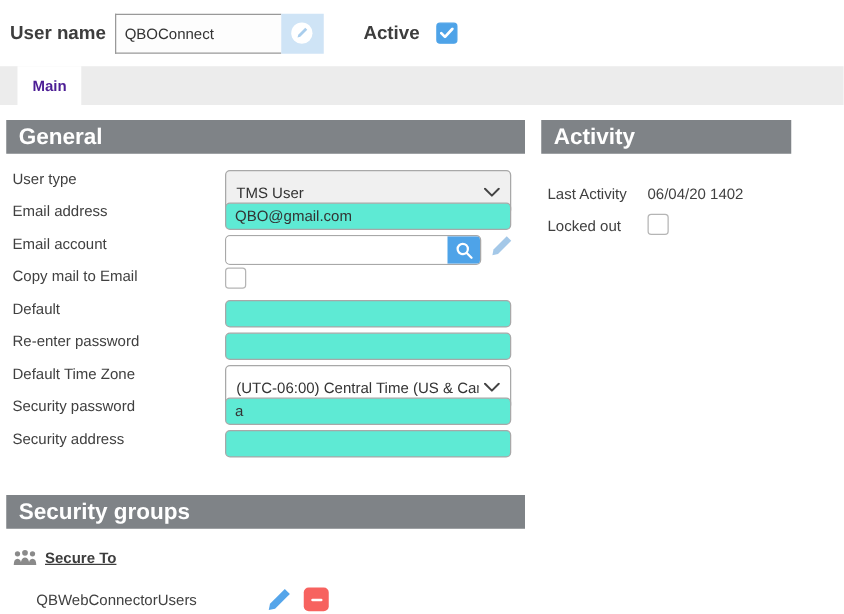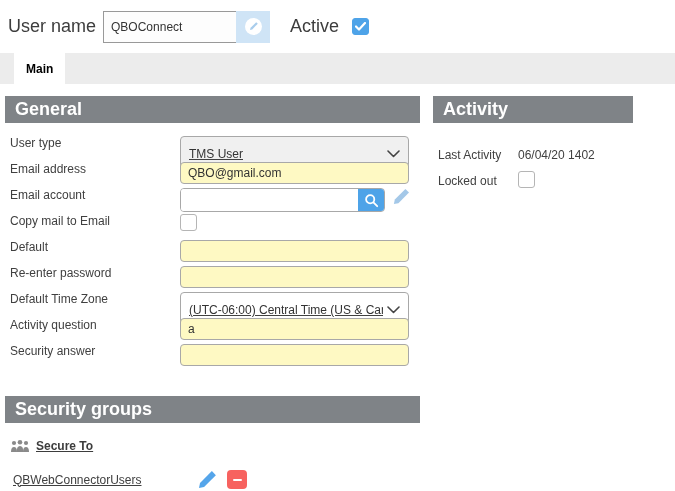--- a/index.html
+++ b/index.html
@@ -1,57 +1,57 @@
 <!DOCTYPE html>
 <html><head>
 <meta charset="utf-8">
 <style>
   * { box-sizing: border-box; margin: 0; padding: 0; }
   html,body { width: 675px; height: 491px; background: #fff; overflow: hidden; }
   body { font-family: "Liberation Sans", sans-serif; font-size: 12px; color: #404040; }
 
   
   .topbar { height: 53px; display: flex; align-items: center; padding-left: 8px; background: #fff; }
-  .topbar .strong-lbl { font-weight: normal; color: #3d3d3d; font-size: 18px; }
+  .topbar .strong-lbl { font-weight: bold; color: #3d3d3d; font-size: 15px; }
   .username-wrap { display: flex; align-items: stretch; margin-left: 7px; height: 32px; }
   .username-input { width: 133px; border: 1px solid #999; border-right: none; padding: 0 7px;
                     font-family: inherit; font-size: 12px; color: #333; background: #fdfdfd; outline: none; }
   .username-edit-btn { width: 34px; border: none; background: #cfe4f6; display: flex;
                        align-items: center; justify-content: center; cursor: pointer; }
-  .active-lbl { margin-left: 20px; }
+  .active-lbl { margin-left: 32px; }
   .cb { width: 17px; height: 17px; border: 1px solid #b5b5b5; border-radius: 3px; background: #fff;
         display: flex; align-items: center; justify-content: center; cursor: pointer; flex: 0 0 auto; }
   .cb .check { display: none; }
   .cb.checked { background: #4ea3e8; border-color: #4ea3e8; }
   .cb.checked .check { display: block; }
   .topbar .cb { margin-left: 13px; }
 
   
   .tabstrip { height: 31px; background: #ececec; display: flex; padding-left: 14px; }
   .tab { background: #fff; min-width: 47px; padding: 0 12px; display: flex; align-items: center;
-         justify-content: center; font-weight: bold; color: #000000; cursor: pointer; }
+         justify-content: center; font-weight: bold; color: #4c1d95; cursor: pointer; }
 
   
   .content { display: flex; padding: 12px 5px 0 5px; }
   .left-col  { width: 415px; }
   .right-col { width: 200px; margin-left: 13px; }
 
   .section-header { background: #7f8387; color: #fff; font-weight: bold; height: 27px;
                     line-height: 27px; padding-left: 10px; font-size: 18px; }
 
   .form-rows { padding: 13px 0 13px 5px; }
   .form-row { display: flex; align-items: flex-start; height: 26px; }
   .form-row .lbl { width: 170px; color: #404040; }
 
   .fld-input { width: 229px; height: 22px; border: 1px solid #a8a8a8; border-radius: 4px;
-               padding: 0 7px; font-family: inherit; font-size: 12px; color: #333; outline: none; background:#fef9c3; }
+               padding: 0 7px; font-family: inherit; font-size: 12px; color: #333; outline: none; background:#5eead4; }
 
   .fld-select { width: 229px; height: 36px; border: 1px solid #a8a8a8; border-radius: 4px;
                 background: #f0f0f0; display: flex; align-items: center; padding: 0 8px 0 8px;
-                cursor: pointer; overflow: hidden; white-space: nowrap; text-decoration: underline; }
+                cursor: pointer; overflow: hidden; white-space: nowrap; }
   .fld-select.white { background: #fff; }
   .fld-select .sel-text { flex: 1; overflow: hidden; white-space: nowrap; color: #333; }
   .fld-select .chev { flex: 0 0 auto; margin-left: 4px; }
 
   .input-combo { display: flex; width: 205px; height: 24px; border: 1px solid #a8a8a8;
                  border-radius: 4px; overflow: hidden; background: #fff; }
   .input-combo input { flex: 1; border: none; outline: none; padding: 0 6px; font-family: inherit;
                        font-size: 12px; color: #333; min-width: 0; }
   .search-btn { width: 26px; border: none; background: #4ea3e8; display: flex; align-items: center;
                 justify-content: center; cursor: pointer; }
@@ -63,21 +63,21 @@
   .act-row { display: flex; align-items: flex-end; height: 26px; }
   .act-row .lbl { width: 80px; }
   .act-val { color: #404040; }
 
   
   .sg-section { margin-top: 13px; }
   .sg-body { padding: 16px 0 0 5px; }
   .sg-head { display: flex; align-items: center; cursor: pointer; }
   .sg-head .sg-title { font-weight: bold; text-decoration: underline; color: #3d3d3d; margin-left: 6px; }
   .member-row { display: flex; align-items: center; margin-top: 17px; }
-  .member-name { width: 185px; margin-left: 3px; text-decoration: underline; }
+  .member-name { width: 185px; margin-left: 19px; }
   .remove-btn { width: 20px; height: 19px; border: none; border-radius: 4px; background: #f7625f;
                 display: flex; align-items: center; justify-content: center; cursor: pointer; margin-left: 10px; }
   .remove-btn .bar { width: 9px; height: 2px; background: #fff; border-radius: 1px; }
 </style>
 </head>
 <body>
 
 <div class="topbar">
   <span class="strong-lbl">User name</span>
   <div class="username-wrap">
@@ -162,26 +162,26 @@
         <span class="lbl">Default Time Zone</span>
         <div class="fld-select white">
           <span class="sel-text">(UTC-06:00) Central Time (US &amp; Canada)</span>
           <svg class="chev" width="13" height="8" viewBox="0 0 13 8">
             <polyline points="1,1 6.5,6.5 12,1" fill="none" stroke="#444" stroke-width="1.6" stroke-linecap="round" stroke-linejoin="round"></polyline>
           </svg>
         </div>
       </div>
 
       <div class="form-row">
-        <span class="lbl">Activity question</span>
+        <span class="lbl">Security password</span>
         <input class="fld-input" value="a" style="">
       </div>
 
       <div class="form-row">
-        <span class="lbl">Security answer</span>
+        <span class="lbl">Security address</span>
         <input class="fld-input" value="" style="">
       </div>
 
     </div>
 
     <div class="sg-section">
       <div class="section-header">Security groups</div>
       <div class="sg-body">
         <div class="sg-head">
           <svg width="20" height="14" viewBox="0 0 20 14">

